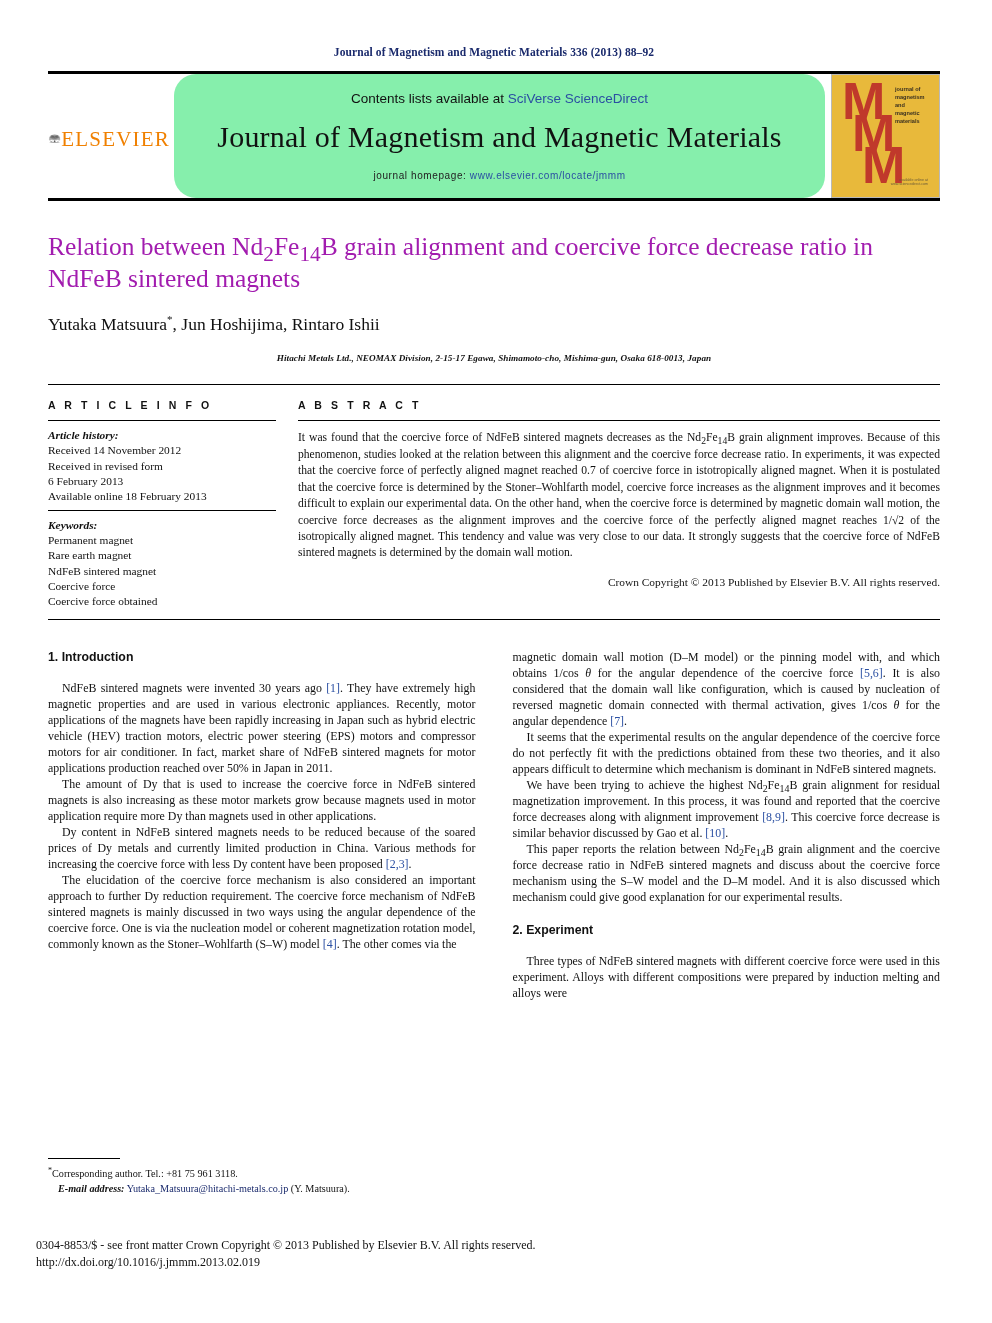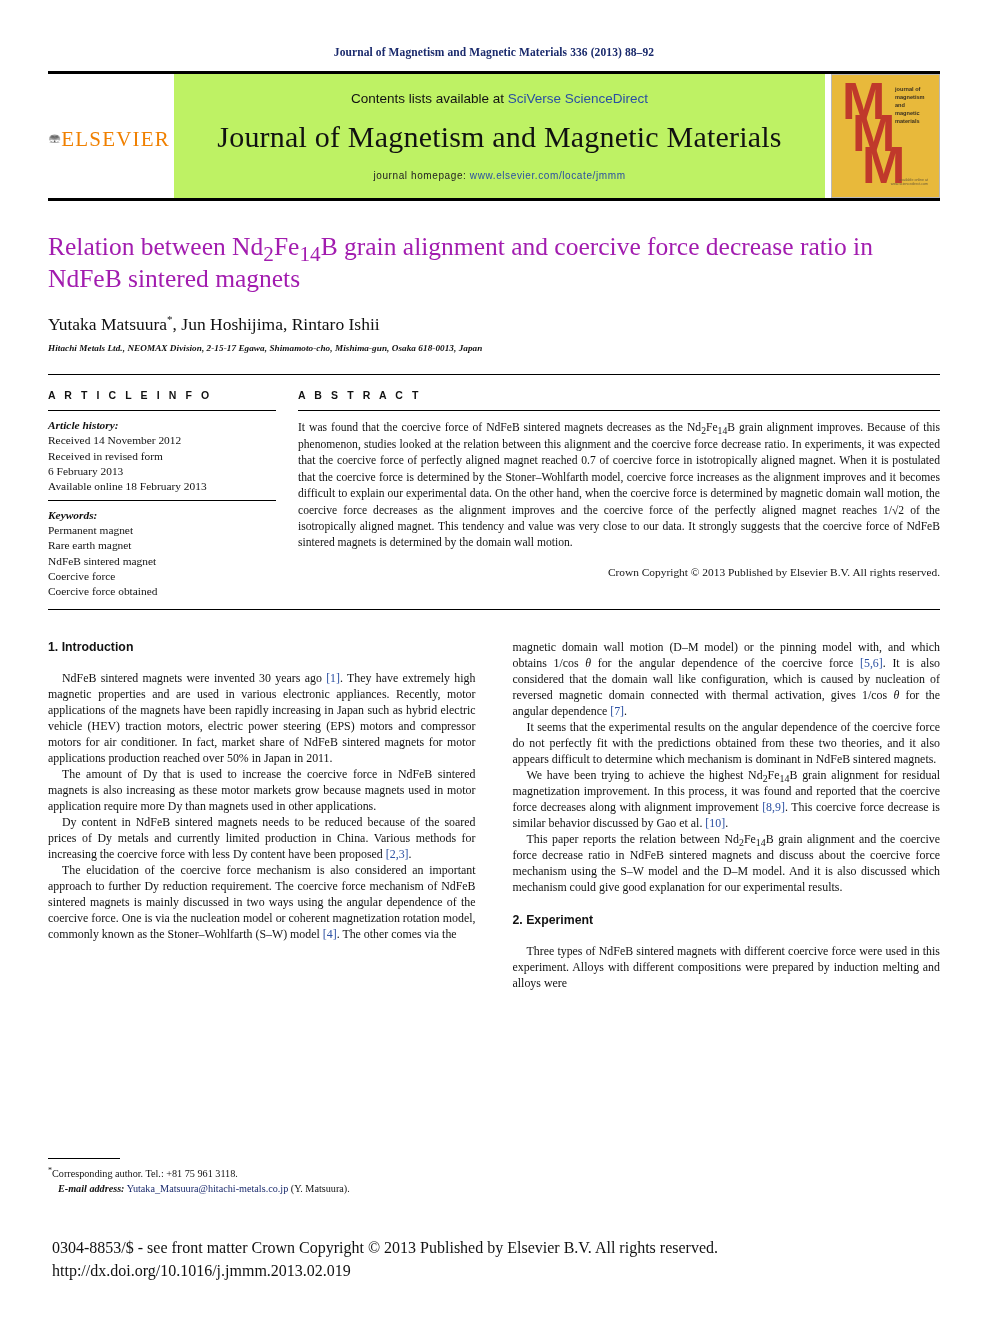--- a/index.html
+++ b/index.html
@@ -59,27 +59,28 @@
   .elsevier-word {
     color: #F08000;
     font-family: "Liberation Serif", serif;
     font-size: 21px;
     letter-spacing: 1.2px;
     line-height: 1;
     margin-top: 1px;
   }
   .journal-band {
     flex: 1;
-    background: #bef264;
+    background: #86efac;
     display: flex;
     flex-direction: column;
     align-items: center;
     justify-content: center;
     margin-left: 4px;
     margin-right: 6px;
+    border-radius: 22px;
   }
   .contents-line {
     font-family: "Liberation Sans", sans-serif;
     font-size: 13.5px;
     color: #111;
     margin-bottom: 14px;
   }
   .contents-line a, .sd-link {
     color: #2a4fa2;
     text-decoration: none;
@@ -163,23 +164,24 @@
     font-size: 17.5px;
     margin-top: 19px;
     color: #111;
   }
   .authors sup { font-size: 11px; }
   .affiliation {
     font-family: "Liberation Serif", serif;
     font-style: italic;
     font-weight: bold;
     font-size: 9.2px;
-    margin-top: 8px;
+    margin-top: 18px;
     color: #111;
     letter-spacing: 0.05px;
+    text-align: center;
   }
 
   
   .ia-rule-top {
     margin: 21px 48px 0 48px;
     border-top: 1px solid #000;
   }
   .ia-wrap {
     margin: 0 48px;
     display: flex;
@@ -273,25 +275,25 @@
     border-top: 1px solid #000;
     margin-bottom: 6px;
   }
   .footnote .star { font-size: 8px; vertical-align: super; }
   .email-label { font-style: italic; font-weight: bold; }
   .email-link { color: #1a2a6c; }
 
   
   .page-footer {
     position: absolute;
-    left: 52px;
+    left: 36px;
     top: 1237px;
     width: 880px;
     font-family: "Liberation Serif", serif;
-    font-size: 16px;
+    font-size: 12px;
     line-height: 1.42;
     color: #111;
   }
   .page-footer .doi { color: #111; }
   sub, sup { line-height: 0; }
   .frac { display: inline-block; }
 </style>
 </head>
 <body>
 

